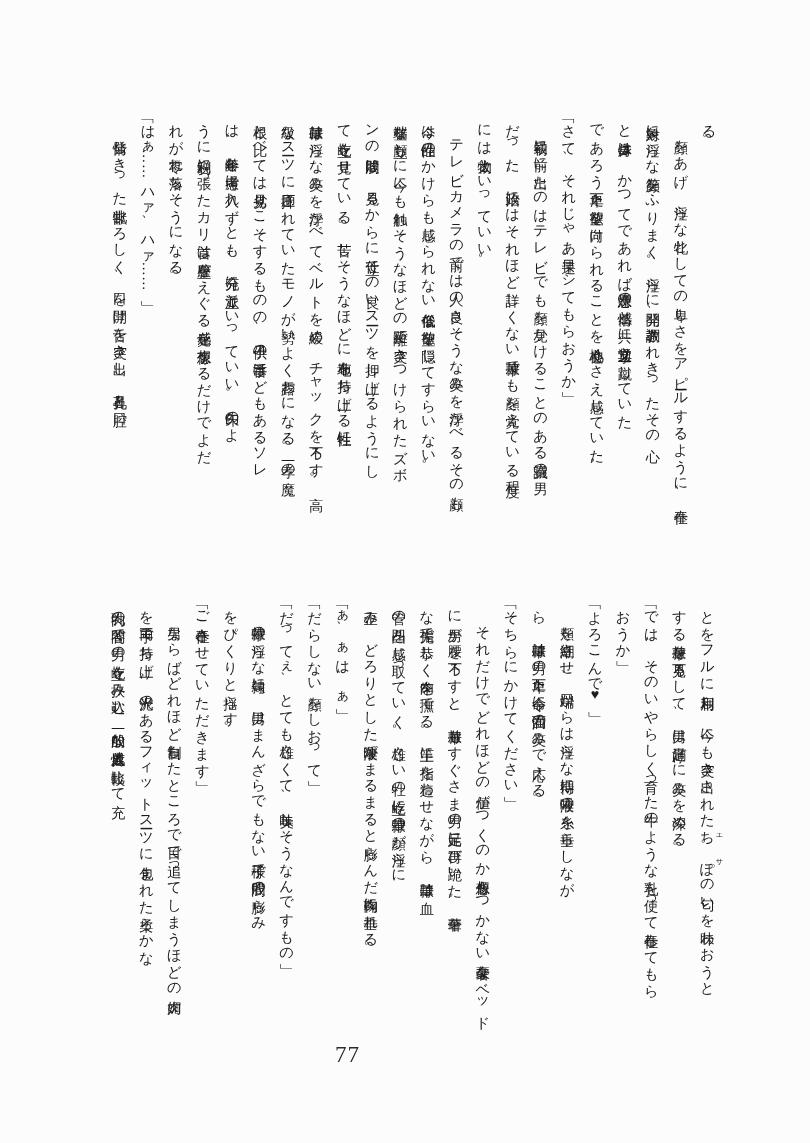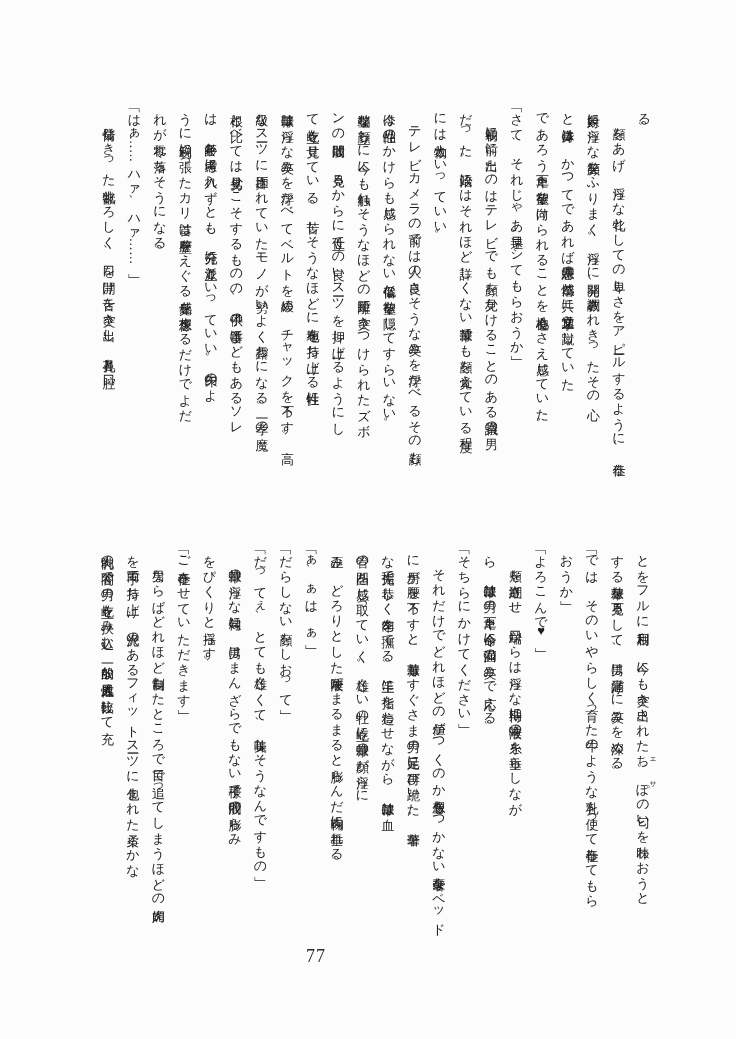--- a/index.html
+++ b/index.html
@@ -30,21 +30,21 @@
   ruby rt{
     font-size:6.5px;
     letter-spacing:0;
     font-family:"Liberation Serif","DejaVu Serif",serif;
   }
   .page-number{
     position:absolute;
     top:946px;left:0;
     width:632px;
     text-align:center;
-    font-size:18px;
+    font-size:21px;
     letter-spacing:1px;
     color:var(--page_number,#2b2b2b);
     font-family:"Liberation Serif","DejaVu Serif",serif;
   }
 </style>
 </head>
 <body>
 
 <div class="page">
 

